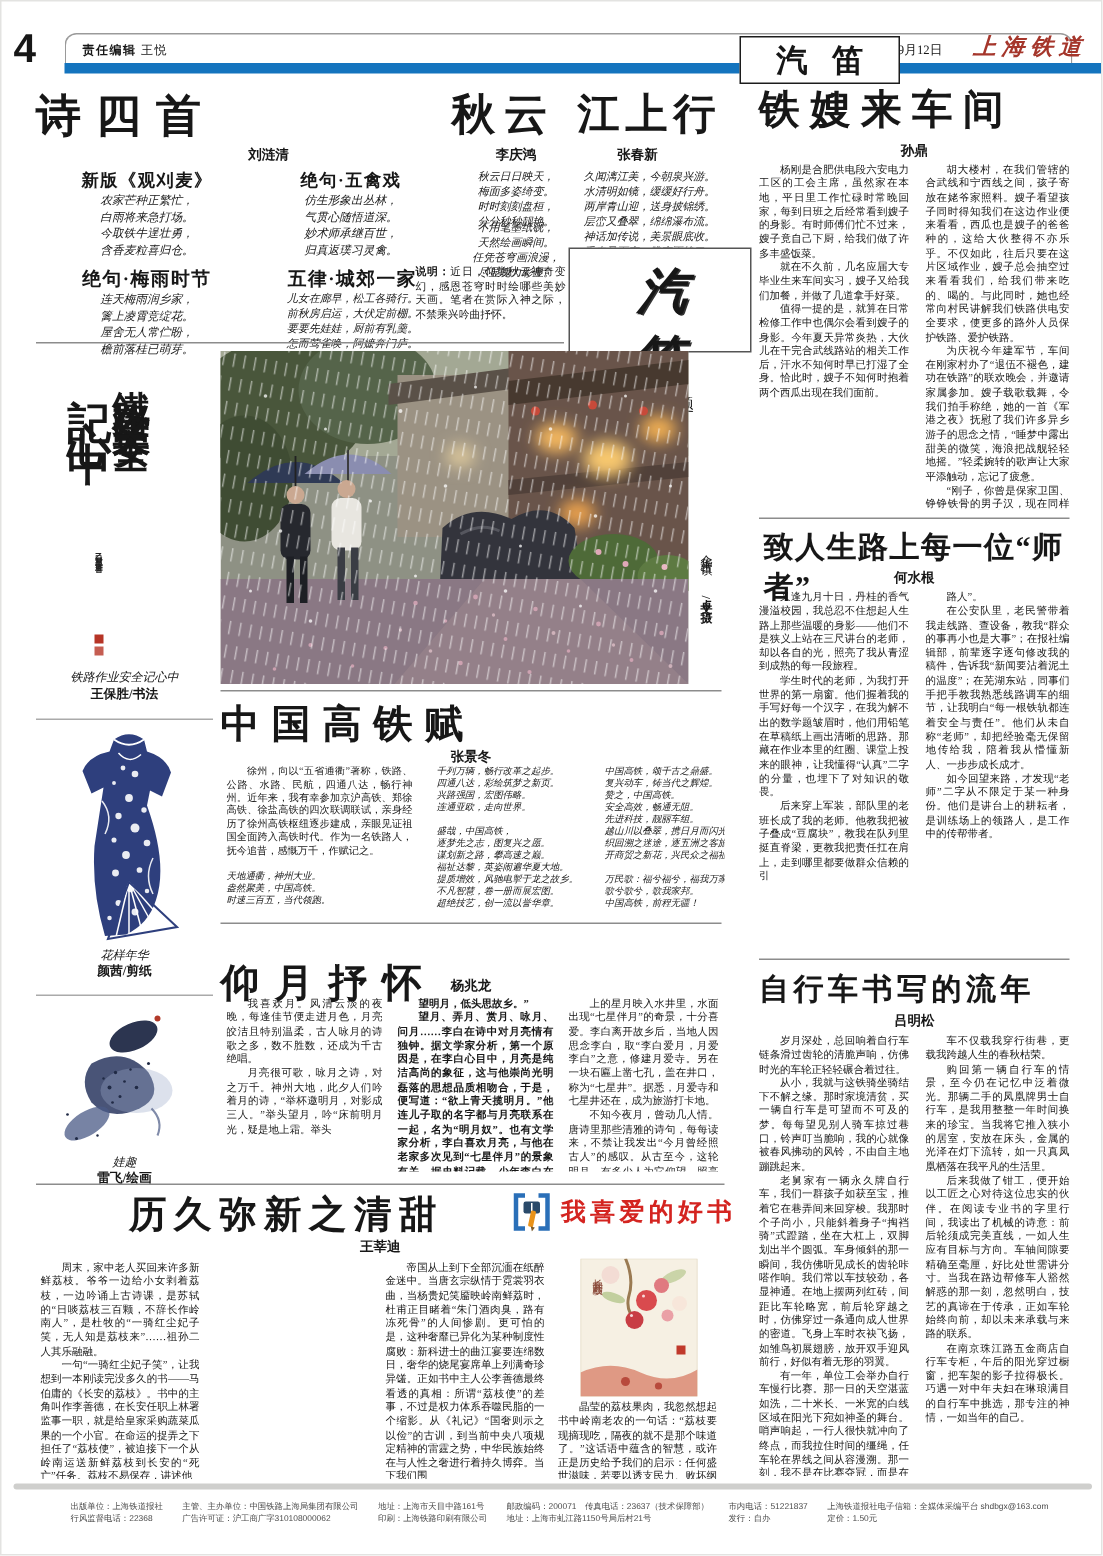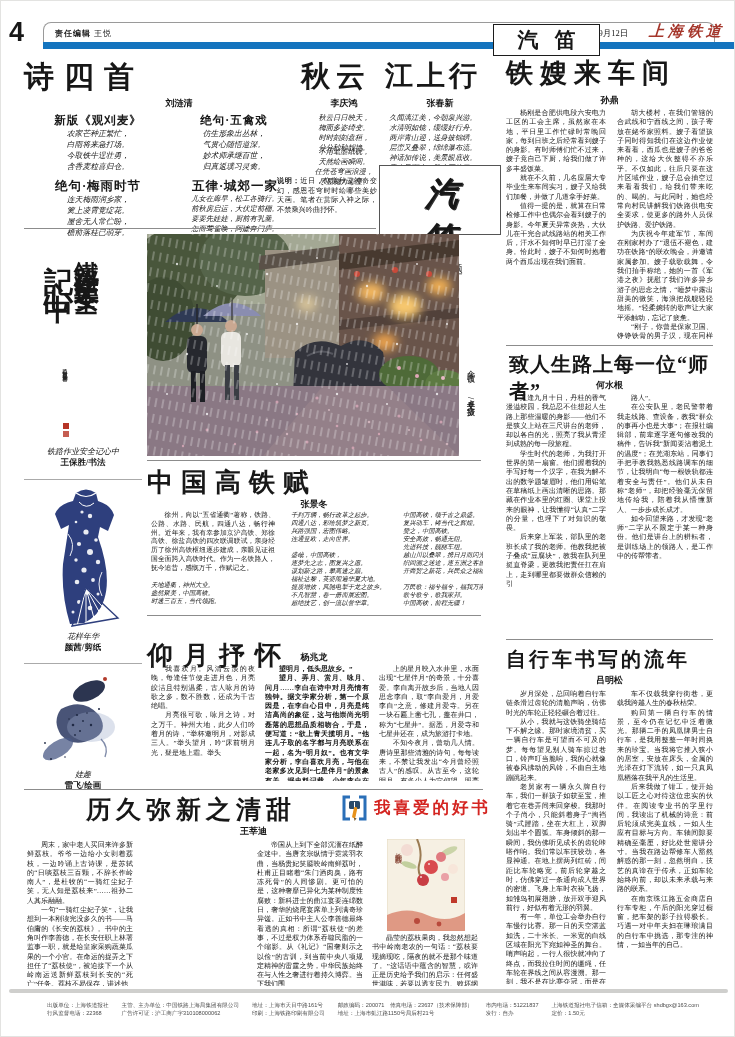--- a/index.html
+++ b/index.html
@@ -121,21 +121,21 @@
       <div class="pl">不用笔墨纸砚，</div>
       <div class="pl">天然绘画瞬间。</div>
       <div class="pl">任凭苍穹画浪漫，</div>
       <div class="pl">尽显魄力彩显。</div>
     </div>
   <div class="abs note" style="left:276px;top:176px;width:100px;">
     <b>说明：</b><span>近日，仰赏秋云神奇变幻，感恩苍穹时时绘哪些美妙天画。笔者在赏际入神之际，不禁乘兴吟曲抒怀。</span>
   </div>
 
   <div class="abs t-big" style="left:384px;top:56px;width:96px;font-size:28px;letter-spacing:4px;">江上行</div>
-  <div class="abs byline" style="left:391px;top:96px;width:96px;">张春新</div>
+  <div class="abs byline" style="left:376px;top:96px;width:96px;">张春新</div>
   <div class="abs plines p75" style="left:384px;top:112px;width:96px;">
       <div class="pl">久闻漓江美，今朝泉兴游。</div>
       <div class="pl">水清明如镜，缓缓好行舟。</div>
       <div class="pl">两岸青山迎，送身披锦绣。</div>
       <div class="pl">层峦又叠翠，绵绵瀑布流。</div>
       <div class="pl">神话加传说，美景眼底收。</div>
       <div class="pl">千奇又百态，赞声不绝口。</div>
       <div class="pl">忽闻汽笛鸣，阳朔靠码头。</div>
     </div>
 

